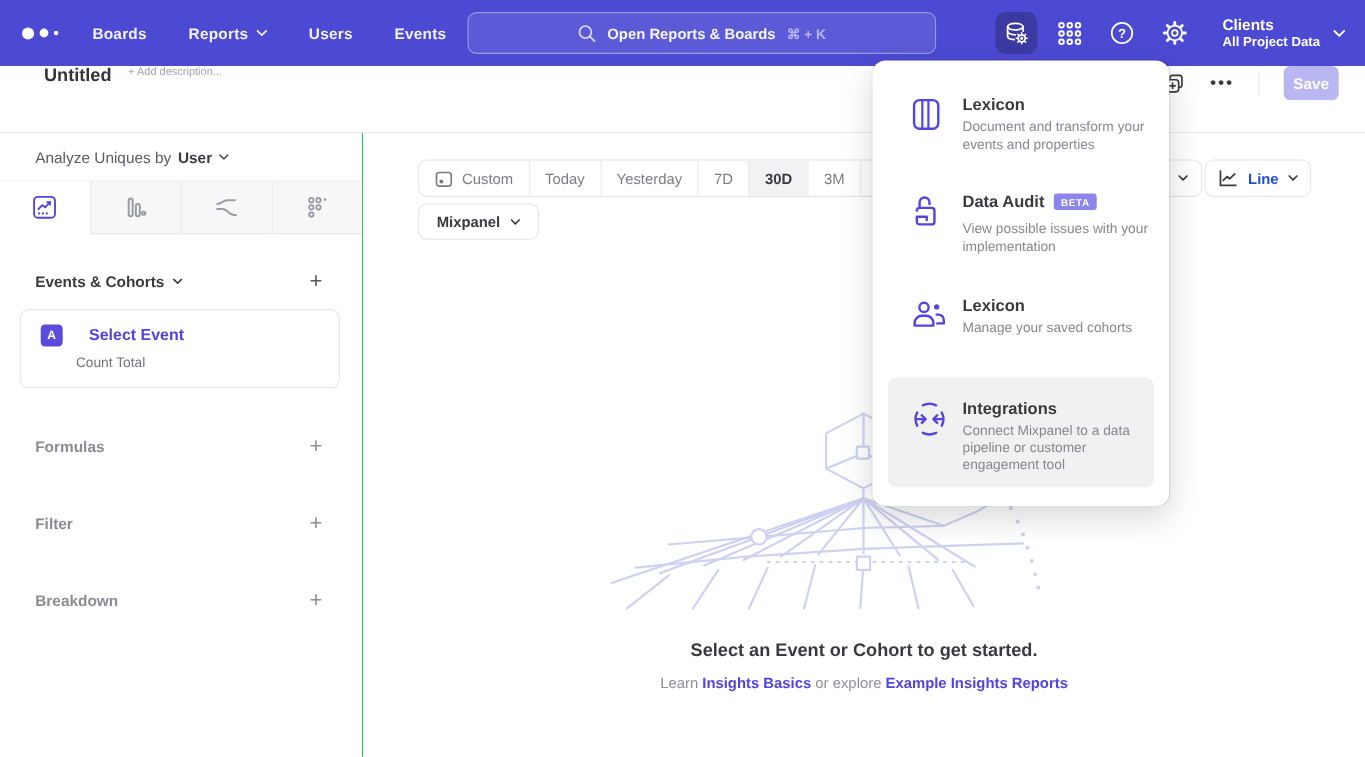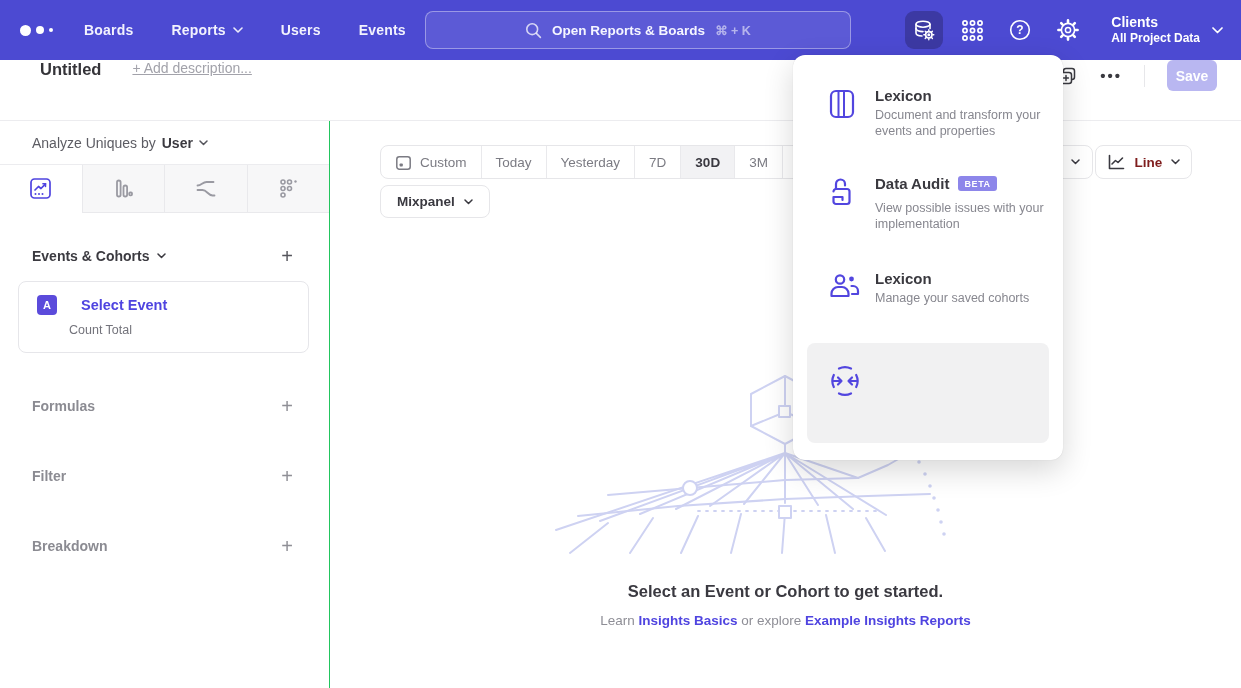--- a/index.html
+++ b/index.html
@@ -23,21 +23,21 @@
   .nav-right { position:absolute; right:18px; top:0; height:60px; display:flex; align-items:center; gap:10px; }
   .nav-icon-btn { width:38px; height:38px; border-radius:9px; display:flex; align-items:center; justify-content:center; cursor:pointer; }
   .nav-icon-btn.active { background:#3c39a3; }
   .project-switcher { display:flex; align-items:center; gap:12px; margin-left:14px; cursor:pointer; color:#fff; }
   .project-switcher .t1 { font-size:14px; font-weight:700; line-height:17px; }
   .project-switcher .t2 { font-size:12px; font-weight:700; line-height:15px; }
 
   
   .header { position:absolute; left:0; top:60px; width:1241px; height:61px; background:#fff; border-bottom:1px solid #ececef; display:flex; z-index:1; }
   .page-title { margin-left:40px; font-size:16.5px; font-weight:700; color:#353439; }
-  .add-desc { margin-left:31px; font-size:14px; color:#a2a2aa; cursor:pointer;text-decoration:underline; }
+  .add-desc { margin-left:15px; font-size:10px; color:#a2a2aa; cursor:pointer; }
   .header-right { position:absolute; right:24px; display:flex; align-items:center; gap:22px; }
   .hdr-icon { color:#3a3a40; cursor:pointer; display:flex; align-items:center; }
   .dots { font-size:15px; letter-spacing:2px; color:#3a3a40; font-weight:700; cursor:pointer; }
   .vdiv { width:1px; height:22px; background:#e7e7ea; }
   .save-btn { width:50px; height:31px; border:none; border-radius:6px; background:#b9b7f1; color:#fff; font-size:14px; font-weight:600; font-family:inherit; }
 
   
   .sidebar { position:absolute; left:0; top:121px; width:330px; height:567px; background:#fff; border-right:1px solid #22c55e; z-index:1; }
   .analyze-row { height:44px; display:flex; align-items:center; padding-left:32px; border-bottom:1px solid #ececef; font-size:14px; }
   .analyze-row .lbl { color:#5c5c63; }
@@ -59,21 +59,21 @@
   .event-sub { margin:8px 0 0 32px; font-size:12.5px; color:#73737b; }
   .frm-row { margin-top:0; height:70px; align-items:center; }
 
   
   .seg-control { position:absolute; left:380px; top:145px; height:34px; display:flex; align-items:stretch; background:#fff; border:1px solid #e6e6e9; border-radius:8px; overflow:hidden; z-index:1; }
   .seg { display:flex; align-items:center; gap:8px; padding:0 14px; font-size:13.5px; color:#7b7b83; border-left:1px solid #e9e9ec; cursor:pointer; white-space:nowrap; }
   .seg:first-child { border-left:none; }
   .seg.selected { background:#f2f2f4; color:#3a3940; font-weight:700; }
   .compare-btn { position:absolute; left:380px; top:185px; height:33px; padding:0 16px; background:#fff; border:1px solid #e6e6e9; border-radius:8px; display:flex; align-items:center; gap:9px; font-size:13.5px; font-weight:600; color:#3a3940; cursor:pointer; z-index:1; }
   .granularity-btn { position:absolute; left:1030px; top:145px; width:63px; height:34px; background:#fff; border:1px solid #e6e6e9; border-radius:8px; display:flex; align-items:center; justify-content:flex-end; padding-right:12px; color:#3a3940; cursor:pointer; z-index:1; }
-  .line-btn { position:absolute; left:1095px; top:145px; width:97px; height:34px; background:#fff; border:1px solid #e6e6e9; border-radius:8px; display:flex; align-items:center; justify-content:center; gap:9px; font-size:13.5px; font-weight:600; color:#7f1d1d; cursor:pointer; z-index:1;text-align:right; }
+  .line-btn { position:absolute; left:1095px; top:145px; width:97px; height:34px; background:#fff; border:1px solid #e6e6e9; border-radius:8px; display:flex; align-items:center; justify-content:center; gap:9px; font-size:13.5px; font-weight:600; color:#1d4ed8; cursor:pointer; z-index:1;text-align:right; }
 
   
   .wireframe { position:absolute; left:548px; top:368px; z-index:0; pointer-events:none; }
   .empty-title { position:absolute; left:330px; top:582px; width:911px; text-align:center; font-size:16.5px; font-weight:700; color:#3a3940; z-index:1; }
   .empty-sub { position:absolute; left:330px; top:613px; width:911px; text-align:center; font-size:13.5px; color:#8e8e96; z-index:1; }
   .empty-sub a { color:#4f44e0; font-weight:700; text-decoration:none; cursor:pointer; }
 
   
   .popup { position:absolute; left:793px; top:55px; width:270px; height:405px; background:#fff; border-radius:12px; box-shadow:0 0 1px rgba(0,0,0,.18), 0 10px 30px rgba(0,0,0,.16); z-index:10; }
   .menu-item { position:absolute; left:0; width:270px; cursor:pointer; }
@@ -403,15 +403,19 @@
 
   <div class="menu-item" style="top:288px; height:100px;">
     <div class="hoverbg"></div>
     <div class="mi-icon" style="top:22px;">
       <svg width="32" height="32" viewBox="0 0 32 32" fill="none" stroke="#5246df" stroke-width="2.2" stroke-linecap="round" stroke-linejoin="round">
         <path d="M10 3.5 a14 14 0 0 1 12 0 M22 28.5 a14 14 0 0 1 -12 0 M4.8 10 a13.5 13.5 0 0 0 0 12 M27.2 10 a13.5 13.5 0 0 1 0 12"></path>
         <path d="M4.5 16 h8 M12.5 16 l-3.5 -3.5 M12.5 16 l-3.5 3.5"></path>
         <path d="M27.5 16 h-8 M19.5 16 l3.5 -3.5 M19.5 16 l3.5 3.5"></path>
       </svg>
     </div>
+    <div class="mi-text" style="top:20px;">
+      <div class="mi-title">Integrations</div>
+      <div class="mi-desc">Connect Mixpanel to a data pipeline or customer engagement tool</div>
+    </div>
   </div>
 
 </div>
 
 </body></html>

